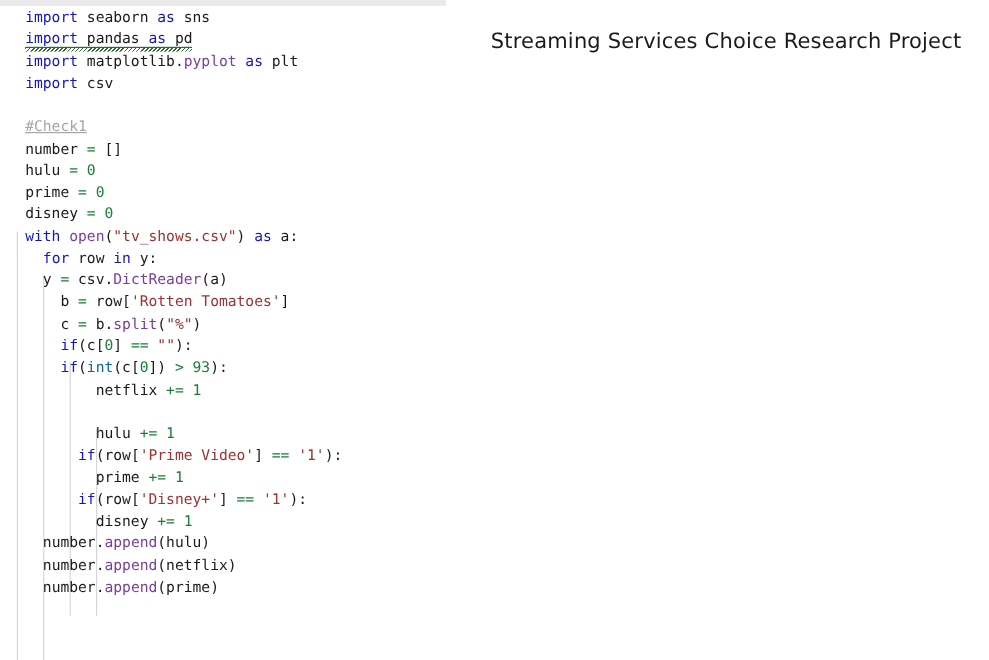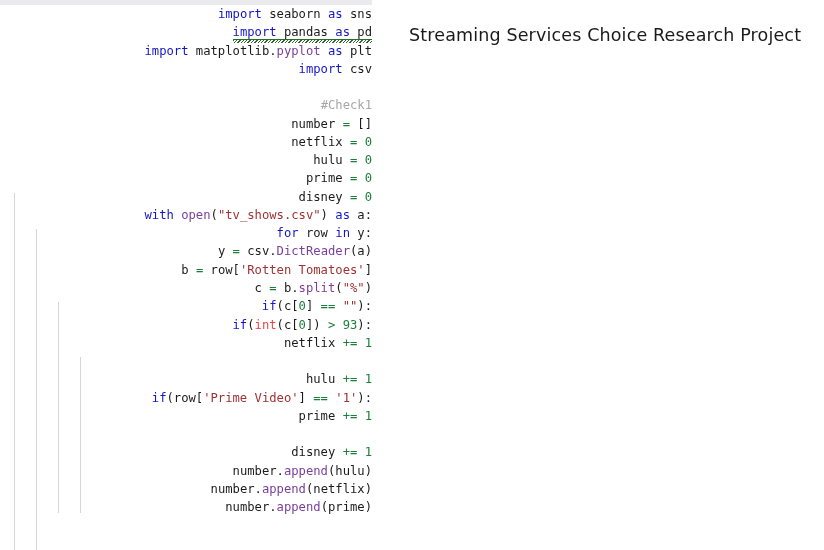--- a/index.html
+++ b/index.html
@@ -49,32 +49,31 @@
   .code-line {
     position: relative;
     height: 18.28px;
     line-height: 18.28px;
     font-family: "DejaVu Sans Mono", "Liberation Mono", monospace;
     font-size: 12.2px;
     color: #1b1b1b;
     white-space: pre;
     padding-left: 21px;
     box-sizing: border-box;
-    text-align: right;
   }
   .code-line .seg { white-space: pre; }
 
   
   .kw   { color: #1515c8; }            
   .mod  { color: #7a3f9d; }            
   .str  { color: #a03232; }            
   .num  { color: #1a7f37; }            
   .op   { color: #1a7f37; }            
-  .bi   { color: #ef4444; margin-top: 36px; }            
-  .cmt  { color: #a6a6a6; }            
+  .bi   { color: #0369a1; margin-top: 36px; }            
+  .cmt  { color: #a6a6a6; text-decoration: underline; }            
   .pln  { color: #1b1b1b; }
 
   
   .squiggle {
     position: relative;
     display: inline-block;
   }
   .squiggle::after {
     content: "";
     position: absolute;
@@ -138,37 +137,36 @@
       </div>
 
     <div class="code-lines" id="code-lines">
         <div class="code-line"><span class="seg pln"></span><span><span class="seg kw">import</span><span class="seg pln"> seaborn </span><span class="seg kw">as</span><span class="seg pln"> sns</span></span></div>
         <div class="code-line"><span class="seg pln"></span><span class="squiggle"><span class="seg kw">import</span><span class="seg pln"> pandas </span><span class="seg kw">as</span><span class="seg pln"> pd</span></span></div>
         <div class="code-line"><span class="seg pln"></span><span><span class="seg kw">import</span><span class="seg pln"> matplotlib.</span><span class="seg mod">pyplot</span><span class="seg pln"> </span><span class="seg kw">as</span><span class="seg pln"> plt</span></span></div>
         <div class="code-line"><span class="seg pln"></span><span><span class="seg kw">import</span><span class="seg pln"> csv</span></span></div>
         <div class="code-line"><span class="seg pln"></span><span></span></div>
         <div class="code-line"><span class="seg pln"></span><span><span class="seg cmt">#Check1</span></span></div>
         <div class="code-line"><span class="seg pln"></span><span><span class="seg pln">number </span><span class="seg op">=</span><span class="seg pln"> []</span></span></div>
-        <div class="code-line"><span class="seg pln"></span><span><span class="seg pln">netflix </span><span class="seg op">=</span><span class="seg pln"> </span><span class="seg num">0</span></span></div>
         <div class="code-line"><span class="seg pln"></span><span><span class="seg pln">hulu </span><span class="seg op">=</span><span class="seg pln"> </span><span class="seg num">0</span></span></div>
         <div class="code-line"><span class="seg pln"></span><span><span class="seg pln">prime </span><span class="seg op">=</span><span class="seg pln"> </span><span class="seg num">0</span></span></div>
         <div class="code-line"><span class="seg pln"></span><span><span class="seg pln">disney </span><span class="seg op">=</span><span class="seg pln"> </span><span class="seg num">0</span></span></div>
         <div class="code-line"><span class="seg pln"></span><span><span class="seg kw">with</span><span class="seg pln"> </span><span class="seg mod">open</span><span class="seg pln">(</span><span class="seg str">"tv_shows.csv"</span><span class="seg pln">) </span><span class="seg kw">as</span><span class="seg pln"> a:</span></span></div>
         <div class="code-line"><span class="seg pln">  </span><span><span class="seg kw">for</span><span class="seg pln"> row </span><span class="seg kw">in</span><span class="seg pln"> y:</span></span></div>
         <div class="code-line"><span class="seg pln">  </span><span><span class="seg pln">y </span><span class="seg op">=</span><span class="seg pln"> csv.</span><span class="seg mod">DictReader</span><span class="seg pln">(a)</span></span></div>
         <div class="code-line"><span class="seg pln">    </span><span><span class="seg pln">b </span><span class="seg op">=</span><span class="seg pln"> row[</span><span class="seg str">'Rotten Tomatoes'</span><span class="seg pln">]</span></span></div>
         <div class="code-line"><span class="seg pln">    </span><span><span class="seg pln">c </span><span class="seg op">=</span><span class="seg pln"> b.</span><span class="seg mod">split</span><span class="seg pln">(</span><span class="seg str">"%"</span><span class="seg pln">)</span></span></div>
         <div class="code-line"><span class="seg pln">    </span><span><span class="seg kw">if</span><span class="seg pln">(c[</span><span class="seg num">0</span><span class="seg pln">] </span><span class="seg op">==</span><span class="seg pln"> </span><span class="seg str">""</span><span class="seg pln">):</span></span></div>
         <div class="code-line"><span class="seg pln">    </span><span><span class="seg kw">if</span><span class="seg pln">(</span><span class="seg bi">int</span><span class="seg pln">(c[</span><span class="seg num">0</span><span class="seg pln">]) </span><span class="seg op">&gt;</span><span class="seg pln"> </span><span class="seg num">93</span><span class="seg pln">):</span></span></div>
         <div class="code-line"><span class="seg pln">        </span><span><span class="seg pln">netflix </span><span class="seg op">+=</span><span class="seg pln"> </span><span class="seg num">1</span></span></div>
         <div class="code-line"><span class="seg pln">      </span></div>
         <div class="code-line"><span class="seg pln">        </span><span><span class="seg pln">hulu </span><span class="seg op">+=</span><span class="seg pln"> </span><span class="seg num">1</span></span></div>
         <div class="code-line"><span class="seg pln">      </span><span><span class="seg kw">if</span><span class="seg pln">(row[</span><span class="seg str">'Prime Video'</span><span class="seg pln">] </span><span class="seg op">==</span><span class="seg pln"> </span><span class="seg str">'1'</span><span class="seg pln">):</span></span></div>
         <div class="code-line"><span class="seg pln">        </span><span><span class="seg pln">prime </span><span class="seg op">+=</span><span class="seg pln"> </span><span class="seg num">1</span></span></div>
-        <div class="code-line"><span class="seg pln">      </span></div>
+        <div class="code-line"><span class="seg pln">      </span><span><span class="seg kw">if</span><span class="seg pln">(row[</span><span class="seg str">'Disney+'</span><span class="seg pln">] </span><span class="seg op">==</span><span class="seg pln"> </span><span class="seg str">'1'</span><span class="seg pln">):</span></span></div>
         <div class="code-line"><span class="seg pln">        </span><span><span class="seg pln">disney </span><span class="seg op">+=</span><span class="seg pln"> </span><span class="seg num">1</span></span></div>
         <div class="code-line"><span class="seg pln">  </span><span><span class="seg pln">number.</span><span class="seg mod">append</span><span class="seg pln">(hulu)</span></span></div>
         <div class="code-line"><span class="seg pln">  </span><span><span class="seg pln">number.</span><span class="seg mod">append</span><span class="seg pln">(netflix)</span></span></div>
         <div class="code-line"><span class="seg pln">  </span><span><span class="seg pln">number.</span><span class="seg mod">append</span><span class="seg pln">(prime)</span></span></div>
       </div>
 
   </div>
 
   <div class="title-area">
     <div class="doc-title">Streaming Services Choice Research Project</div>

